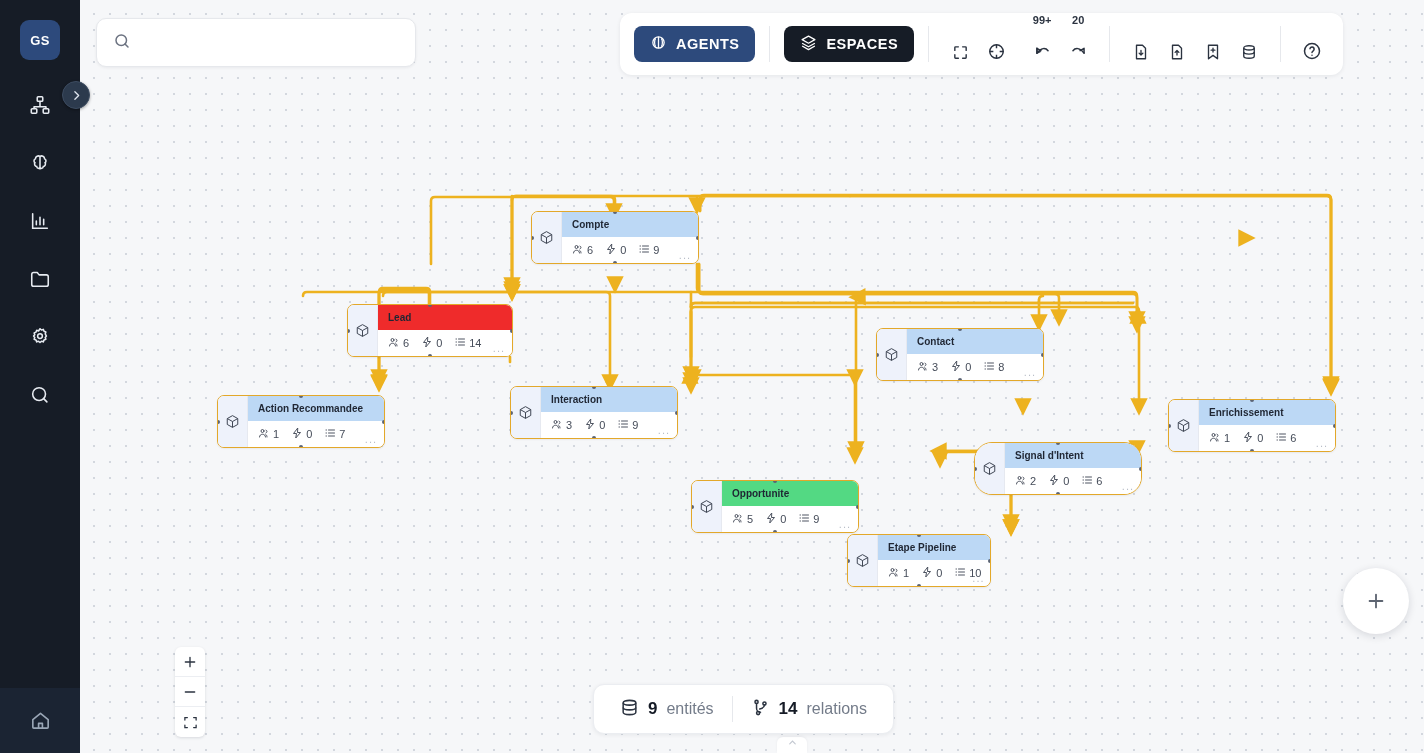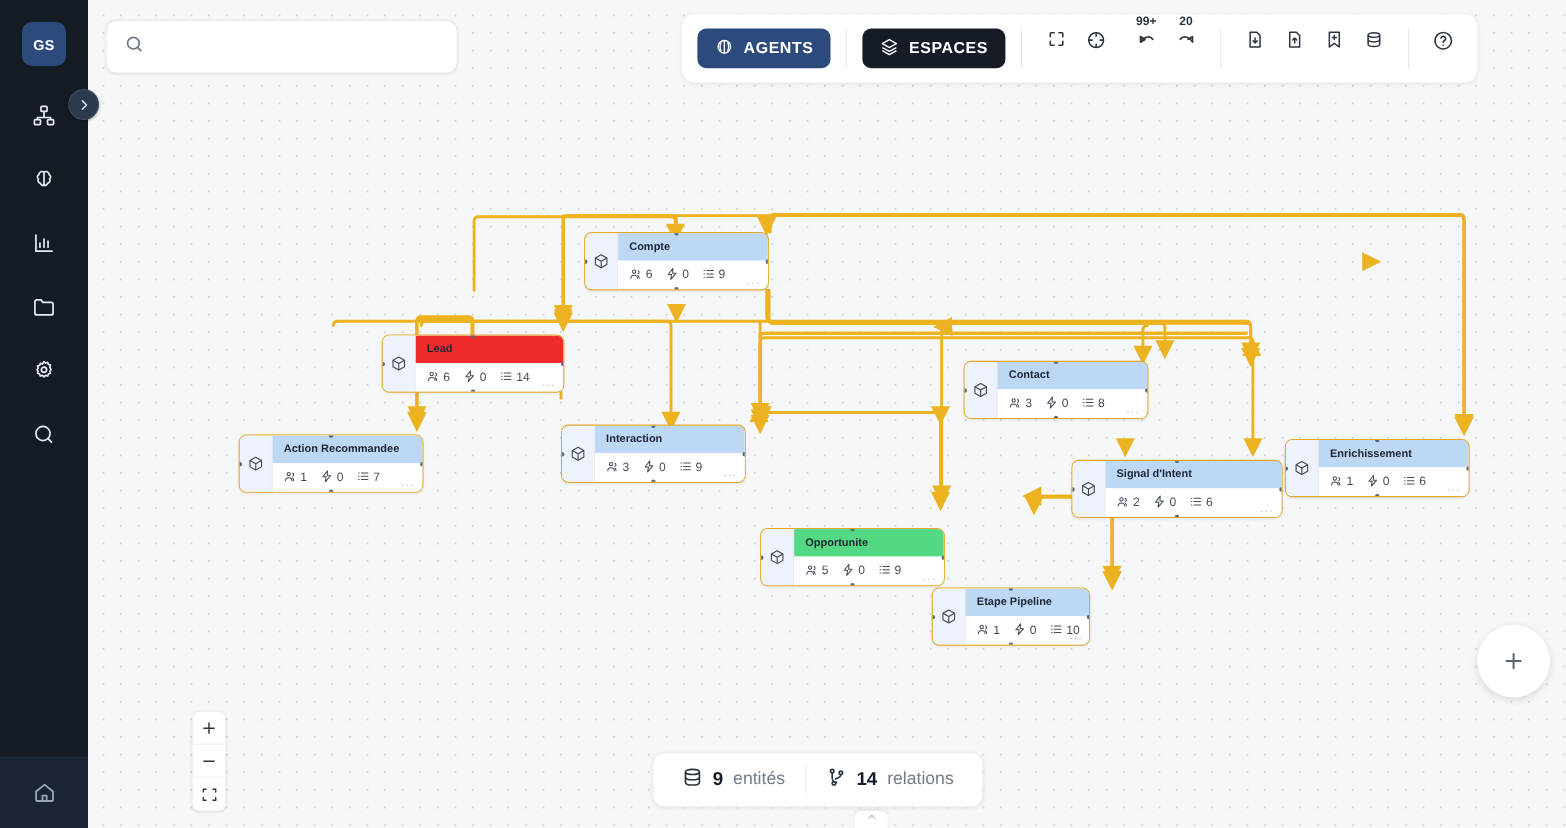--- a/index.html
+++ b/index.html
@@ -79,21 +79,21 @@
     height:36px; border-radius:8px; padding:0 16px;
     display:flex; align-items:center; gap:9px;
     font-size:14.5px; font-weight:bold; letter-spacing:.5px;
     color:#fff; cursor:pointer; white-space:nowrap;
   }
   .pill.agents{ background:#2d4a7c; }
   .pill.espaces{ background:#161c26; }
   .tb-sep{ width:1px; height:36px; background:#e6e8ec; margin:0 12px; }
   .tb-icon{
     width:34px; height:34px; border-radius:7px;
-    display:flex; align-items:flex-start; justify-content:center;
+    display:flex; align-items:flex-end; justify-content:center;
     color:#2b3340; cursor:pointer; position:relative;
   }
   .tb-badge{
     position:absolute; top:-13px; left:50%; transform:translateX(-50%);
     font-size:11px; font-weight:bold; color:#2b3340; white-space:nowrap;
   }
   .tb-gap{ width:8px; }
 
   
   .edges{ position:absolute; left:0; top:0; width:1344px; height:753px; pointer-events:none; z-index:5; }
@@ -508,21 +508,21 @@
                 <span>9</span>
               </span>
               <span class="node-dots">...</span>
             </div>
           </div>
           <span class="handle h-t"></span>
           <span class="handle h-b"></span>
           <span class="handle h-l"></span>
           <span class="handle h-r"></span>
         </div>
-        <div class="node" style="left: 894px; top: 418px; width: 192px; height: 53px;">
+        <div class="node" style="left: 894px; top: 442px; width: 168px; height: 53px; border-radius: 18px;">
           <div class="node-ico">
             <svg width="15" height="15" viewBox="0 0 24 24" fill="none" stroke="currentColor" stroke-width="1.6" stroke-linejoin="round">
               <path d="M12 2.6l8.4 4.7v9.4L12 21.4 3.6 16.7V7.3z"></path>
               <path d="M3.6 7.3L12 12l8.4-4.7M12 12v9.4"></path>
             </svg>
           </div>
           <div class="node-body">
             <div class="node-title" style="background:#bcd8f5">Signal d'Intent</div>
             <div class="node-stats">
               <span class="stat">

